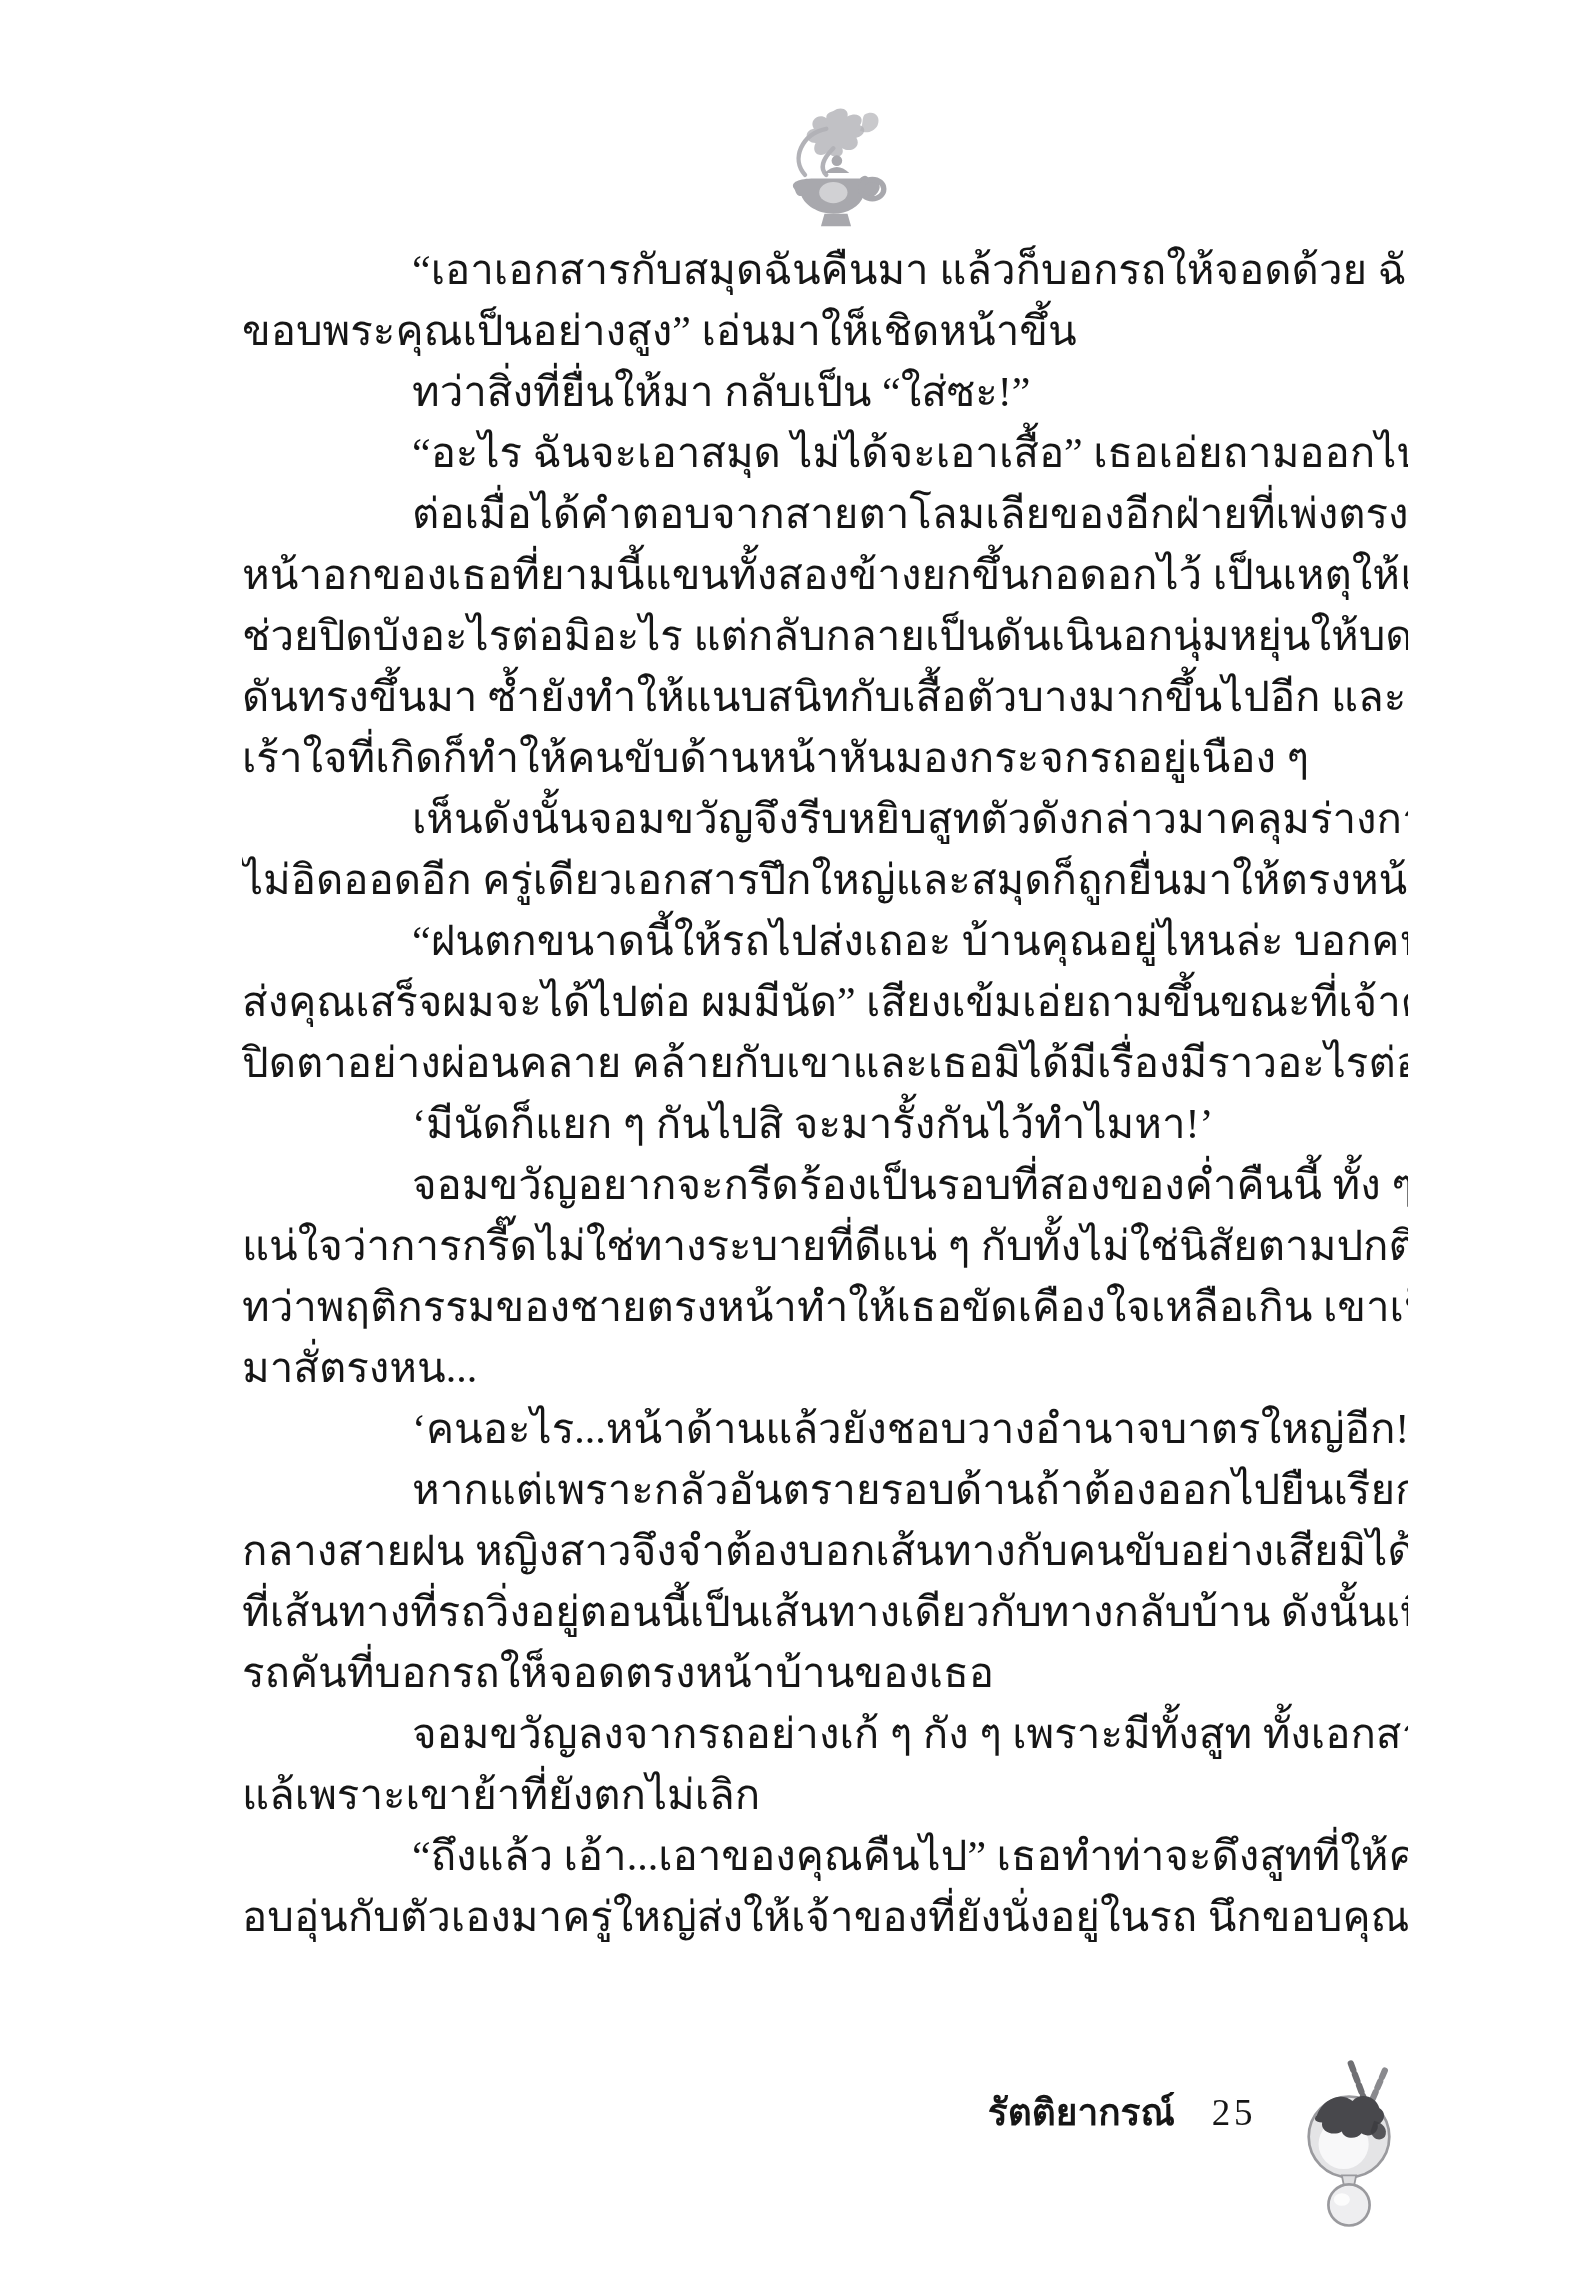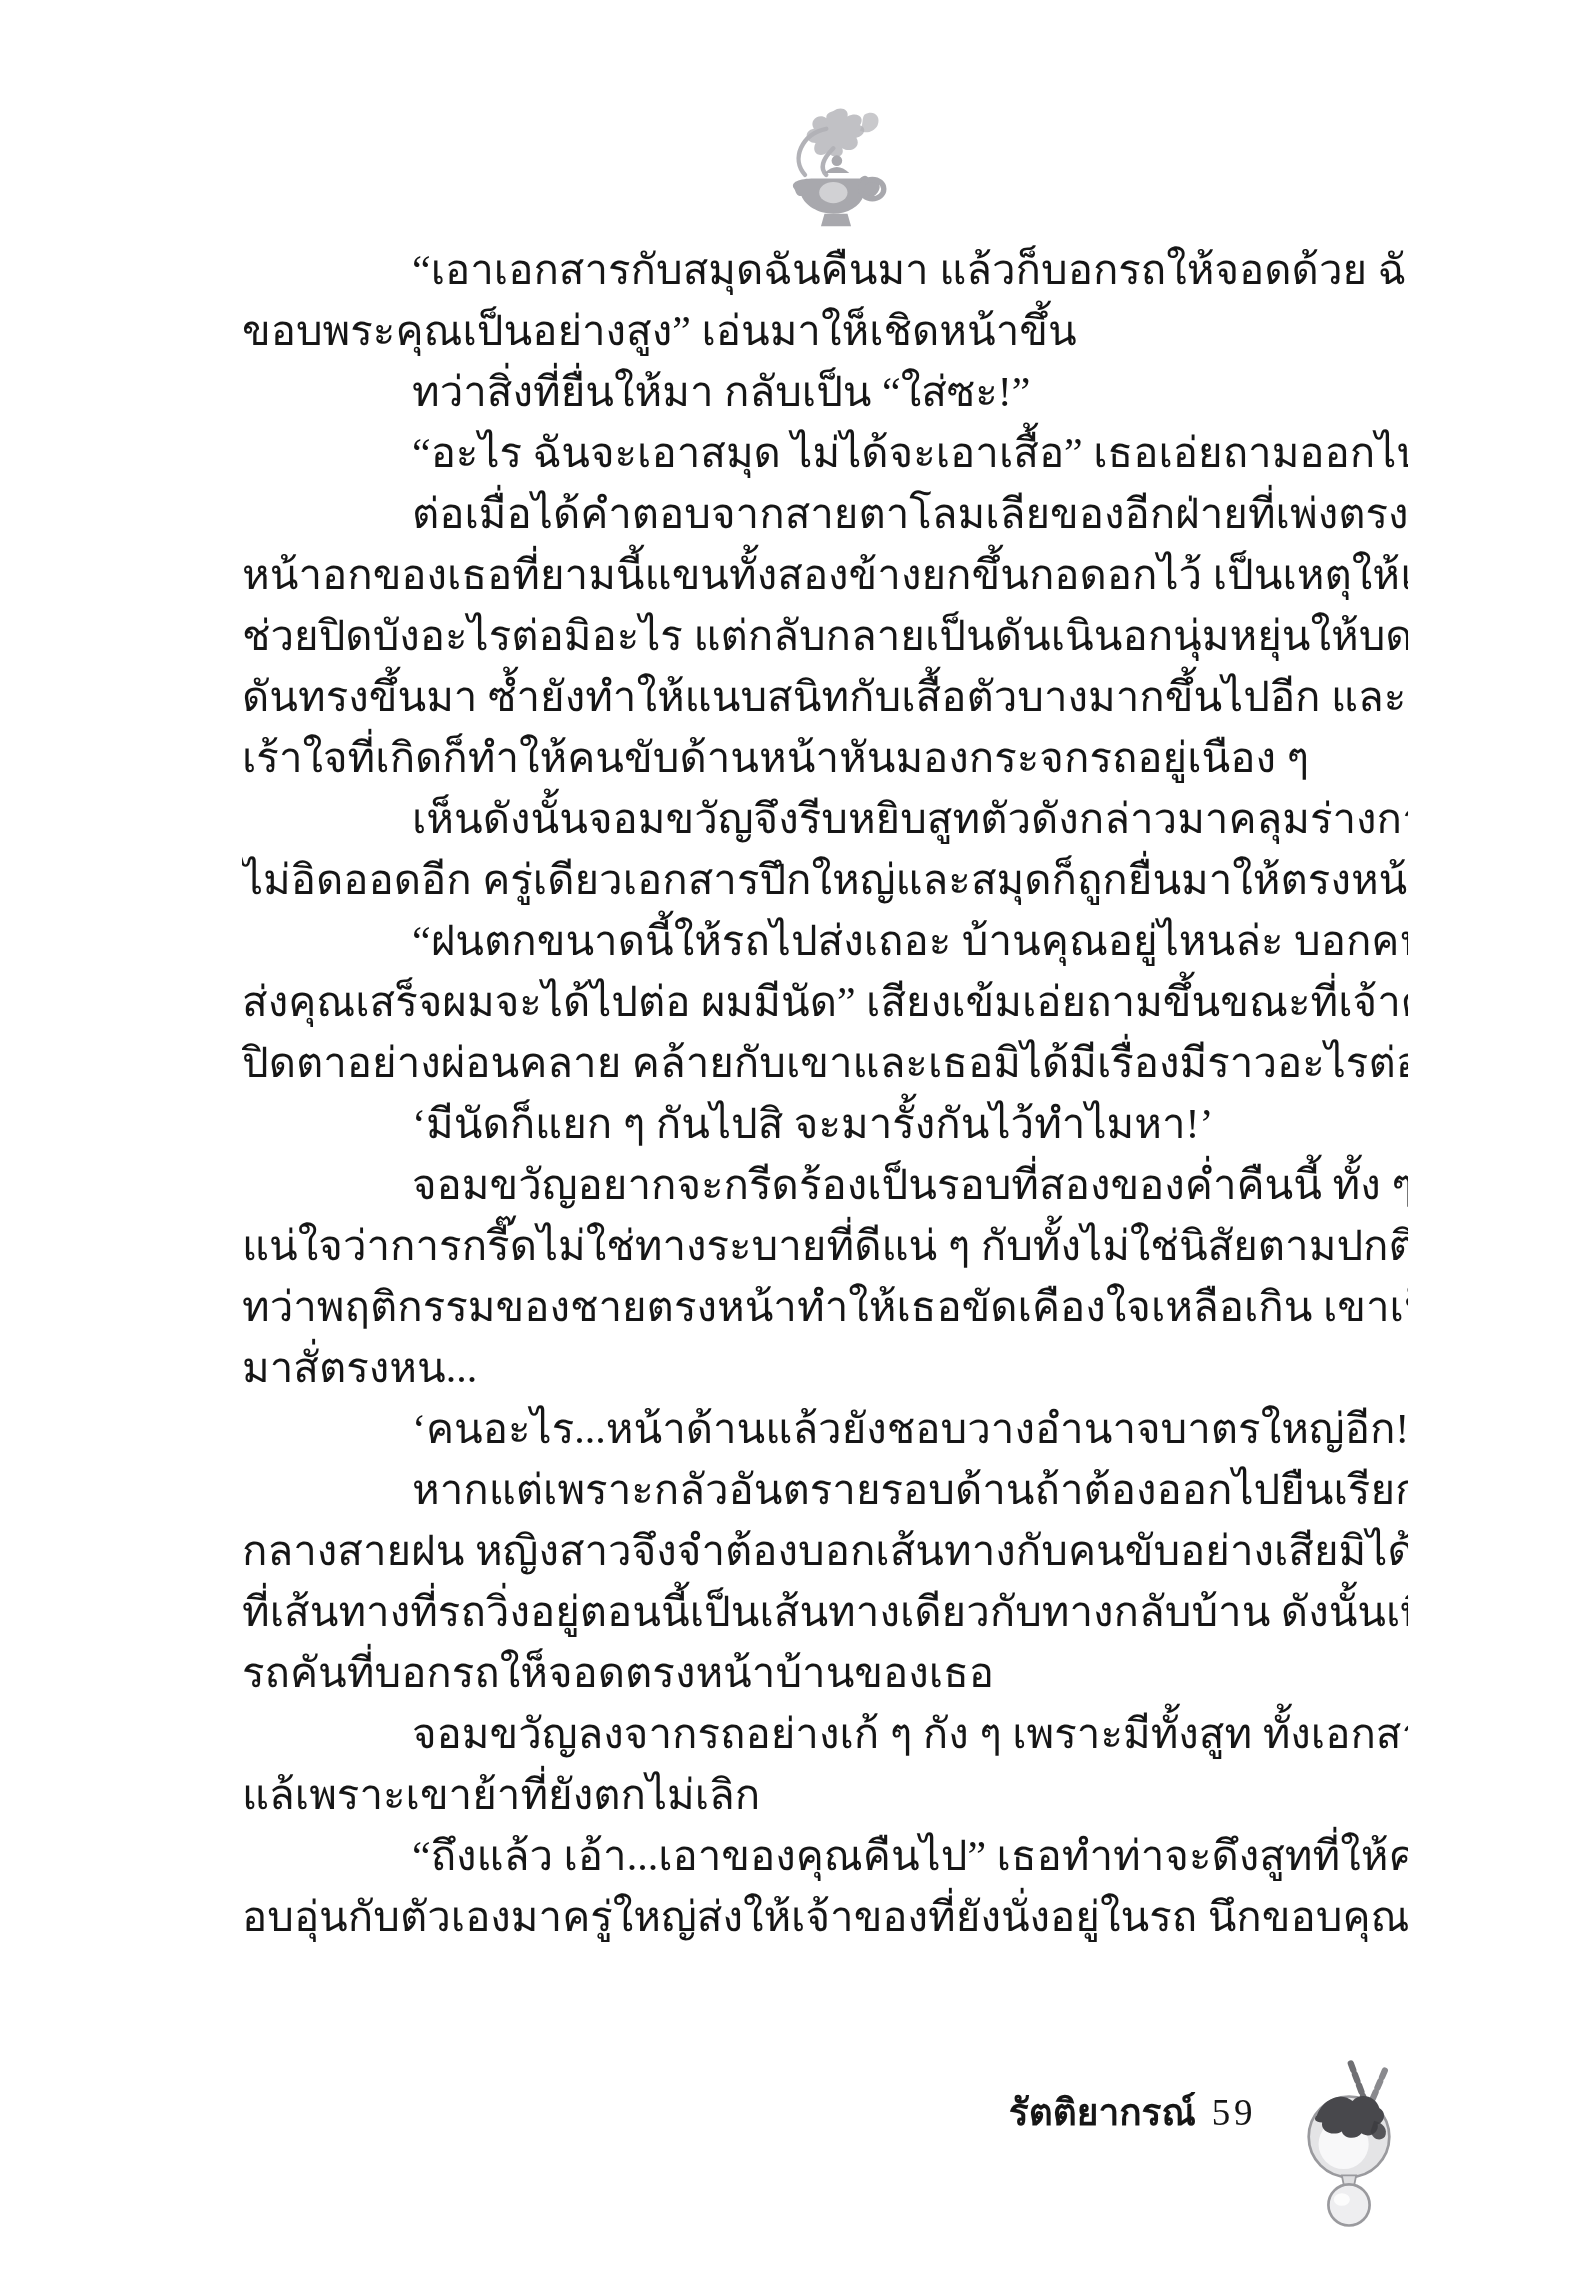--- a/index.html
+++ b/index.html
@@ -43,21 +43,21 @@
   .line.ind { text-indent: 170px; }
   .line.it { }
   .footer {
     position: absolute;
     left: 860px;
     top: 2090px;
     width: 396px;
     display: flex;
     justify-content: flex-end;
     align-items: baseline;
-    gap: 16px;
+    gap: 37px;
     font-size: 37px;
     line-height: 45px;
   }
   .footer .ftitle { font-weight: bold; }
   .footer .fnum  { font-weight: normal; letter-spacing: 3.6px; }
   .ornament-bottom {
     position: absolute;
     left: 1297px;
     top: 2058px;
     width: 104px;
@@ -113,21 +113,21 @@
       <div class="line j">ที่เส้นทางที่รถวิ่งอยู่ตอนนี้เป็นเส้นทางเดียวกับทางกลับบ้าน ดังนั้นเพียงไม่นาน</div>
       <div class="line">รถคันที่บอกรถให็จอดตรงหน้าบ้านของเธอ</div>
       <div class="line j ind">จอมขวัญลงจากรถอย่างเก้ ๆ กัง ๆ เพราะมีทั้งสูท ทั้งเอกสาร ทั้งสมุด</div>
       <div class="line">แล้เพราะเขาย้าที่ยังตกไม่เลิก</div>
       <div class="line j ind">“ถึงแล้ว เอ้า...เอาของคุณคืนไป” เธอทำท่าจะดึงสูทที่ให้ความ</div>
       <div class="line j">อบอุ่นกับตัวเองมาครู่ใหญ่ส่งให้เจ้าของที่ยังนั่งอยู่ในรถ นึกขอบคุณที่เขานั่ง</div>
     </div>
 
   <div class="footer">
     <span class="ftitle">รัตติยากรณ์</span>
-    <span class="fnum">59</span>
+    <span class="fnum">25</span>
   </div>
 
   <div class="ornament-bottom">
     <svg viewBox="0 0 116 192" width="104" height="172" aria-hidden="true">
       <line x1="60" y1="6" x2="78" y2="54" stroke="#6f6f73" stroke-width="7" stroke-dasharray="8 5" stroke-linecap="round"></line>
       <line x1="98" y1="14" x2="80" y2="56" stroke="#8a8a8e" stroke-width="7" stroke-dasharray="8 5" stroke-linecap="round"></line>
       <circle cx="58" cy="88" r="45" fill="#e4e4e6" stroke="#9a9a9e" stroke-width="3"></circle>
       <circle cx="52" cy="96" r="28" fill="#f8f8f9"></circle>
       <path fill="#48484c" d="M22,64 C30,44 50,38 62,48 C70,38 88,42 92,56 C100,60 98,72 90,74 C92,84 80,90 72,84 C66,92 52,90 50,82 C40,88 26,82 28,72 C20,72 18,68 22,64 Z"></path>
       <path fill="#3d3d41" d="M86,70 C96,72 102,80 98,88 C92,94 84,90 82,82 Z" opacity="0.85"></path>

